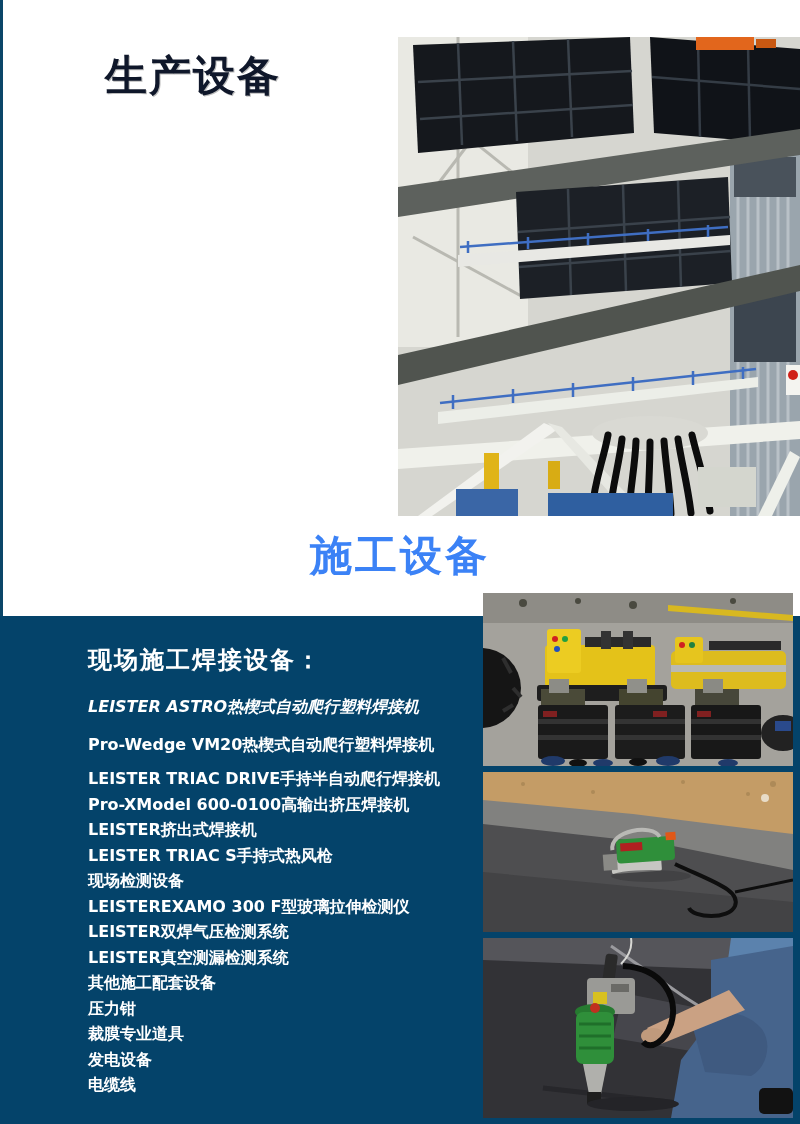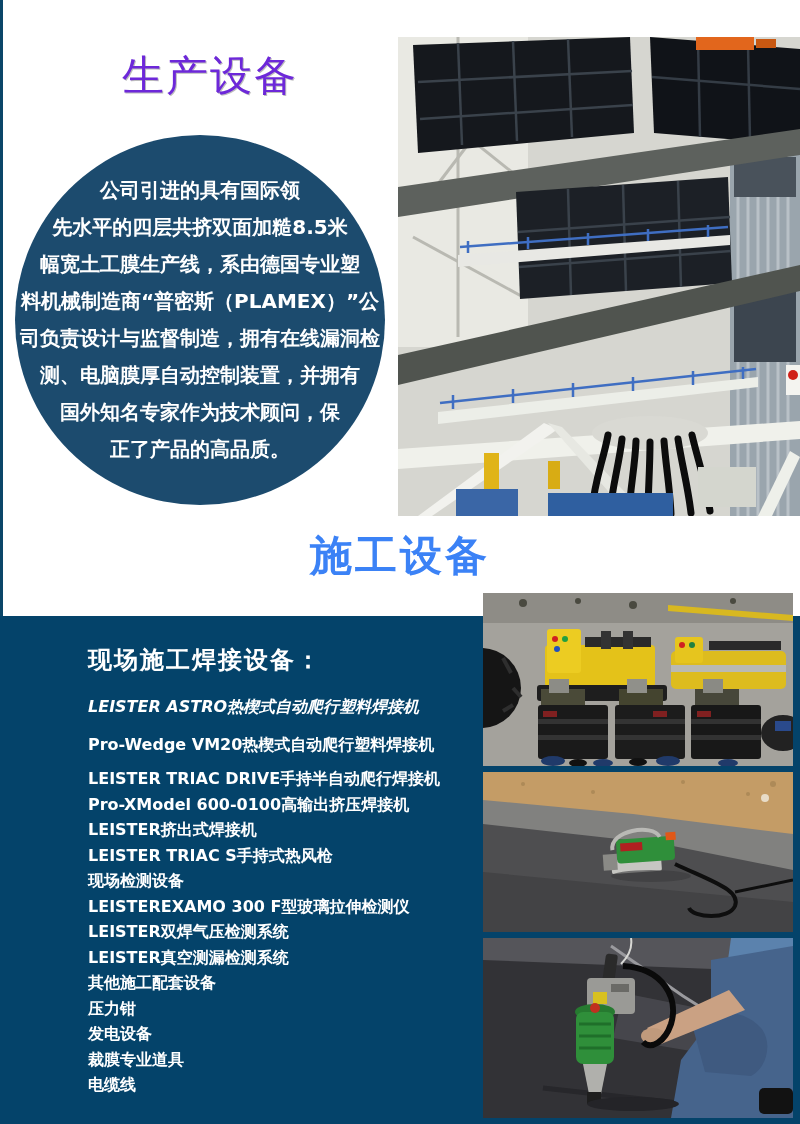--- a/index.html
+++ b/index.html
@@ -4,22 +4,22 @@
 <style>
   html,body{margin:0;padding:0;background:#ffffff;}
   .page{
     position:relative;width:800px;height:1124px;margin:0 auto;
     background:#ffffff;overflow:hidden;
     font-family:"DejaVu Sans","Liberation Sans",sans-serif;
   }
   .left-edge-line{position:absolute;left:0;top:0;width:3px;height:1124px;background:#0b4668;}
 
   .prod-title{
-    position:absolute;left:122px;top:48px;margin:0;
-    font-size:42px;font-weight:normal;color:#6d28d9;letter-spacing:2px;
+    position:absolute;left:105px;top:48px;margin:0;
+    font-size:42px;font-weight:bold;color:#0f172a;letter-spacing:2px;
     text-shadow:1px 1px 0 #bdbdbd;
   }
 
   .photo{position:absolute;overflow:hidden;background:#888;}
   .photo svg{display:block;width:100%;height:100%;}
   .photo-top{left:398px;top:37px;width:402px;height:479px;}
 
   .intro-circle{
     position:absolute;left:15px;top:135px;width:370px;height:370px;
     border-radius:50%;background:#1c4b6e;
@@ -160,52 +160,42 @@
       <rect x="300" y="430" width="58" height="40" fill="#d4d6ce"></rect>
 
       <rect x="86" y="416" width="15" height="36" fill="#e0b418"></rect>
       <rect x="150" y="424" width="12" height="28" fill="#d8ac14"></rect>
 
       <rect x="388" y="328" width="14" height="30" fill="#f4f4f0"></rect>
       <circle cx="395" cy="338" r="5" fill="#d02018"></circle>
     </svg>
   </div>
 
-  <div class="intro-circle">
-    <p>公司引进的具有国际领</p>
-    <p>先水平的四层共挤双面加糙8.5米</p>
-    <p>幅宽土工膜生产线，系由德国专业塑</p>
-    <p>料机械制造商“普密斯（PLAMEX）”公</p>
-    <p>司负责设计与监督制造，拥有在线漏洞检</p>
-    <p>测、电脑膜厚自动控制装置，并拥有</p>
-    <p>国外知名专家作为技术顾问，保</p>
-    <p>正了产品的高品质。</p>
-  </div>
 
   <h2 class="cons-title">施工设备</h2>
 
   <div class="navy-band">
 
     <div class="equip-col">
       <div class="equip-heading">现场施工焊接设备：</div>
       <ul class="equip-list">
         <li>LEISTER ASTRO热楔式自动爬行塑料焊接机</li>
         <li>Pro-Wedge VM20热楔式自动爬行塑料焊接机</li>
         <li>LEISTER TRIAC DRIVE手持半自动爬行焊接机</li>
         <li>Pro-XModel 600-0100高输出挤压焊接机</li>
         <li>LEISTER挤出式焊接机</li>
         <li>LEISTER TRIAC S手持式热风枪</li>
         <li>现场检测设备</li>
         <li>LEISTEREXAMO 300 F型玻璃拉伸检测仪</li>
         <li>LEISTER双焊气压检测系统</li>
         <li>LEISTER真空测漏检测系统</li>
         <li>其他施工配套设备</li>
         <li>压力钳</li>
+        <li>裁膜专业道具</li>
         <li>发电设备</li>
-        <li>裁膜专业道具</li>
         <li>电缆线</li>
       </ul>
     </div>
   </div>
 
   <div class="photo photo-b">
     <svg viewBox="0 0 310 173" preserveAspectRatio="none">
       <rect x="0" y="0" width="310" height="173" fill="#a4a29c"></rect>
       <rect x="0" y="0" width="310" height="30" fill="#8e8c86"></rect>
       <polygon points="185,12 310,22 310,28 185,18" fill="#d8b820"></polygon>

